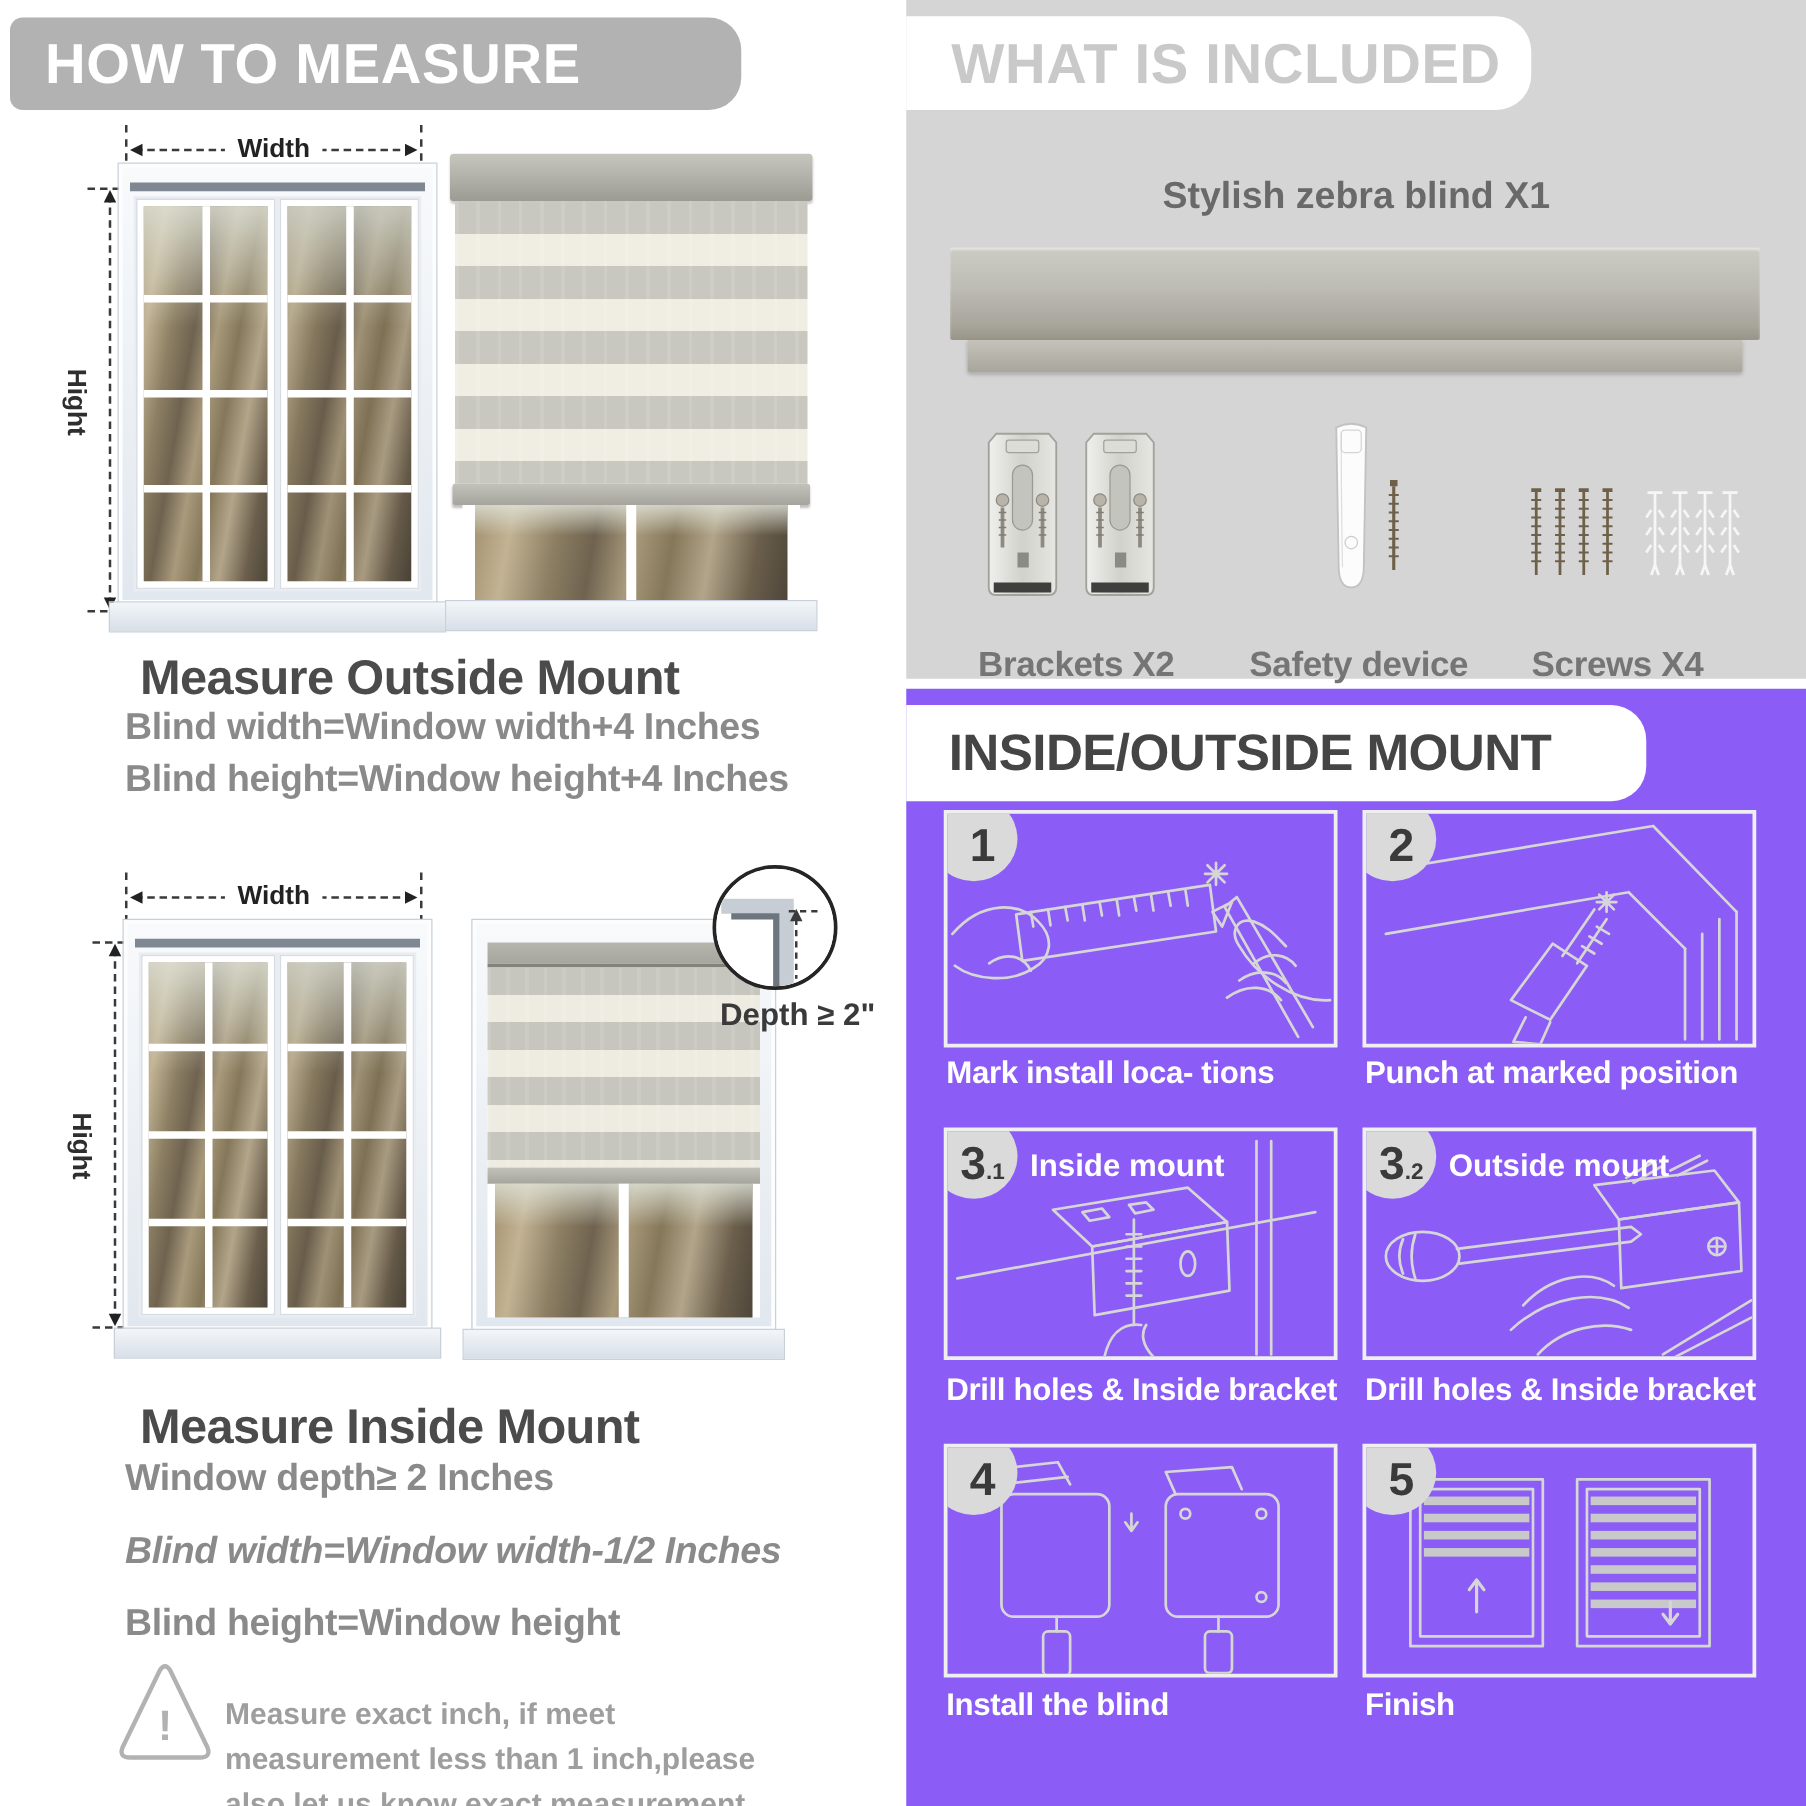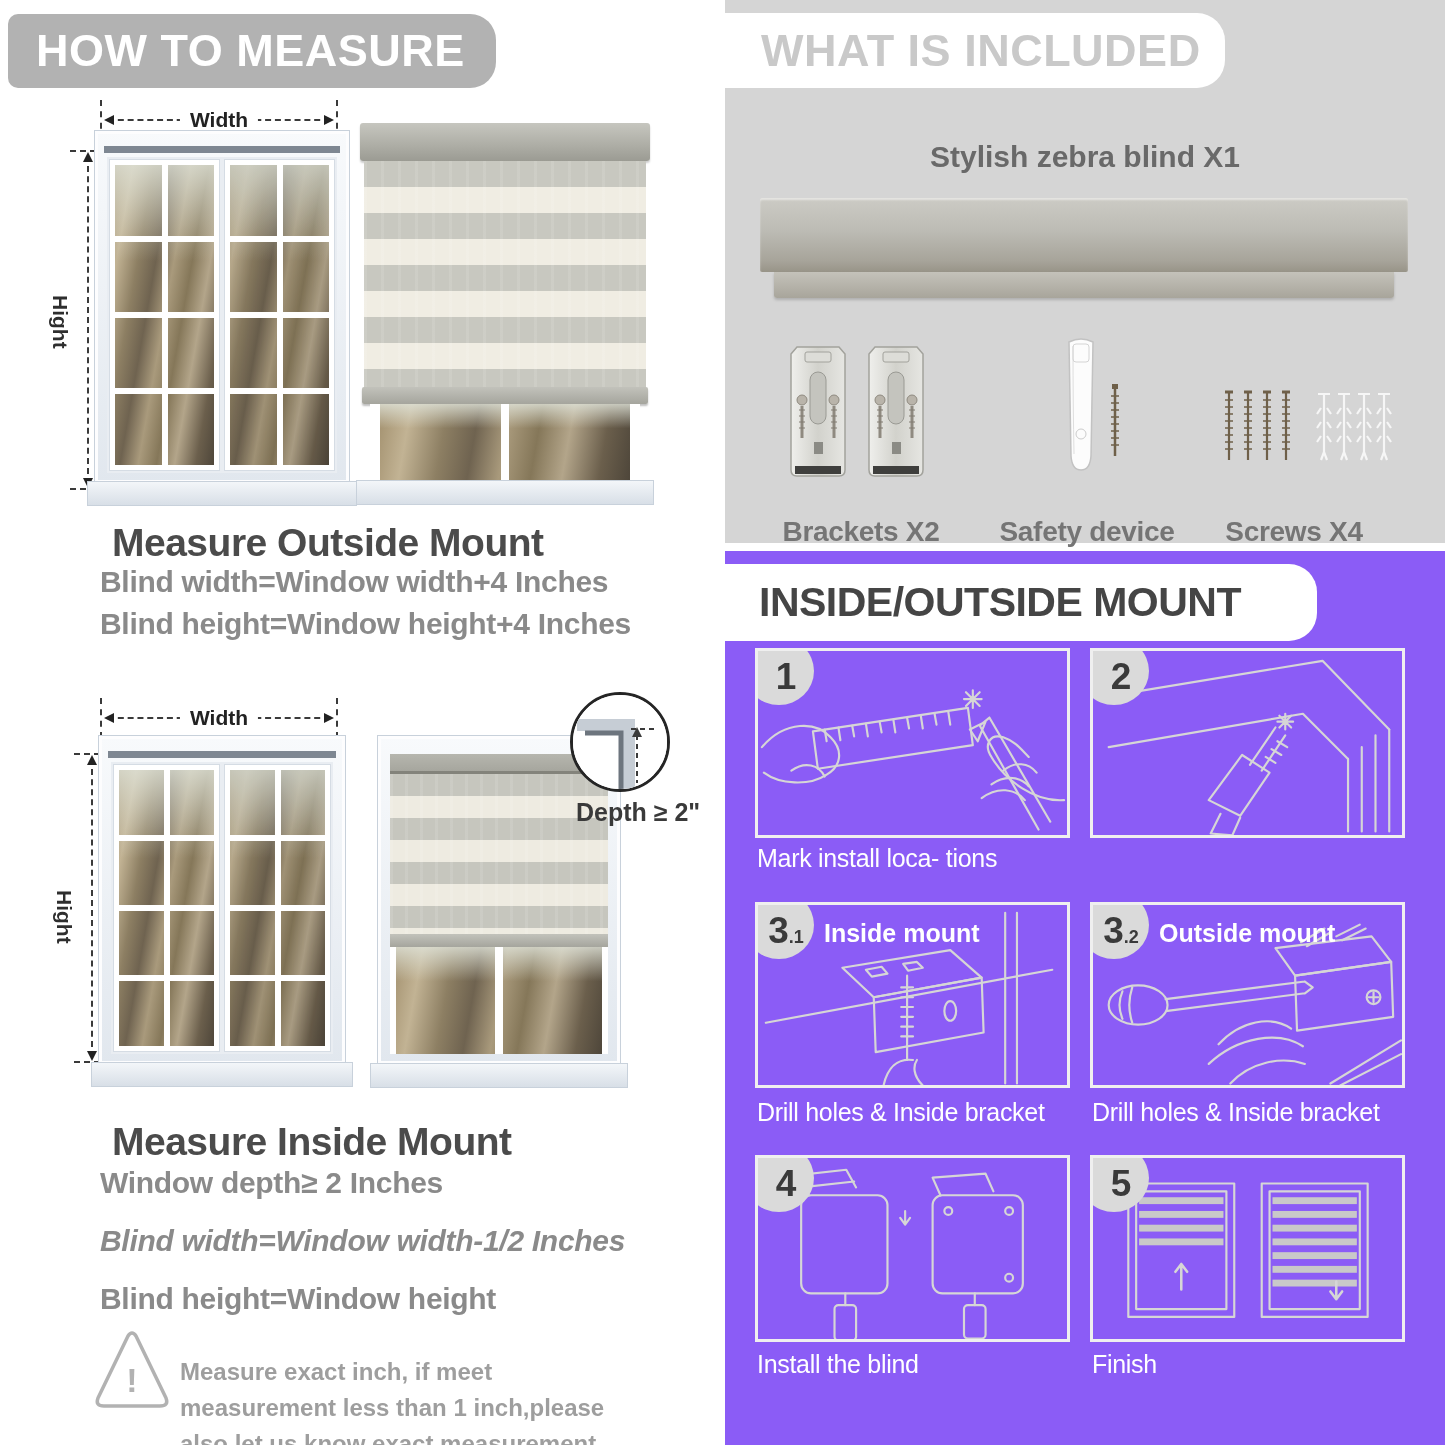--- a/index.html
+++ b/index.html
@@ -1,21 +1,21 @@
 <!DOCTYPE html>
 <html><head>
 <meta charset="utf-8">
 <style>
   html,body{margin:0;padding:0;background:#fff;}
   .page{position:relative;width:1445px;height:1445px;background:#fff;overflow:hidden;
         font-family:"Liberation Sans",sans-serif;}
   .abs{position:absolute;}
 
   
-  .banner-how{left:8px;top:14px;width:488px;height:74px;background:#b2b2b2;
+  .banner-how{left:8px;top:14px;width:585px;height:74px;background:#b2b2b2;
     border-radius:10px 26px 26px 10px;color:#fff;font-size:45px;font-weight:bold;
     line-height:74px;padding-left:28px;letter-spacing:.5px;box-sizing:border-box;}
 
   
   .dimh{height:40px;}
   .dimh .end{position:absolute;top:0;bottom:0;border-left:2px dashed #3a3a3a;}
   .dimh .end.l{left:0;} .dimh .end.r{right:0;}
   .dimh .bar{position:absolute;left:8px;right:8px;top:19px;border-top:2px dashed #3a3a3a;}
   .dimh .ah{position:absolute;top:15px;width:0;height:0;border:5px solid transparent;}
   .dimh .ah.l{left:4px;border-right:10px solid #222;border-left:0;}
@@ -119,21 +119,21 @@
   .s2{left:365px;top:97px;width:315px;height:190px;}
   .s3{left:30px;top:351px;width:315px;height:186px;}
   .s4{left:365px;top:351px;width:315px;height:186px;}
   .s5{left:30px;top:604px;width:315px;height:187px;}
   .s6{left:365px;top:604px;width:315px;height:187px;}
   .badge{position:absolute;top:-14px;left:-14px;width:70px;height:68px;border-radius:50%;
     background:#dadada;color:#3a3a3a;font-weight:bold;display:flex;align-items:center;
     justify-content:center;padding:12px 0 0 14px;box-sizing:border-box;font-size:37px;}
   .badge sub{font-size:18px;font-weight:bold;transform:translateY(6px);}
   .stitle{position:absolute;left:66px;top:14px;color:#fff;font-size:25px;font-weight:bold;text-align:center;}
-  .cap{position:absolute;font-size:25px;font-weight:normal;color:#fff;letter-spacing:-.3px;white-space:nowrap;text-align:right;}
+  .cap{position:absolute;font-size:25px;font-weight:bold;color:#fff;letter-spacing:-.3px;white-space:nowrap;text-align:right;}
   .c1{left:32px;top:293px;} .c2{left:367px;top:293px;}
   .c3{left:32px;top:547px;} .c4{left:367px;top:547px;}
   .c5{left:32px;top:799px;} .c6{left:367px;top:799px;}
   .step svg{position:absolute;inset:0;}
 </style>
 </head>
 <body>
 
 <div class="page">
 
@@ -453,19 +453,20 @@
           <path d="M248 126 v18 M242 136 l6 8 6 -8"></path>
         </g>
       </svg>
       <div class="badge">
           <span>5</span>
           <sub></sub>
         </div>
     </div>
 
     <div class="cap c1">Mark install loca- tions</div>
+    <div class="cap c2">Punch at  marked position</div>
     <div class="cap c3">Drill holes &amp;  Inside bracket</div>
     <div class="cap c4">Drill holes &amp;  Inside bracket</div>
     <div class="cap c5">Install the blind</div>
     <div class="cap c6">Finish</div>
   </div>
 
 </div>
 
 </body></html>

